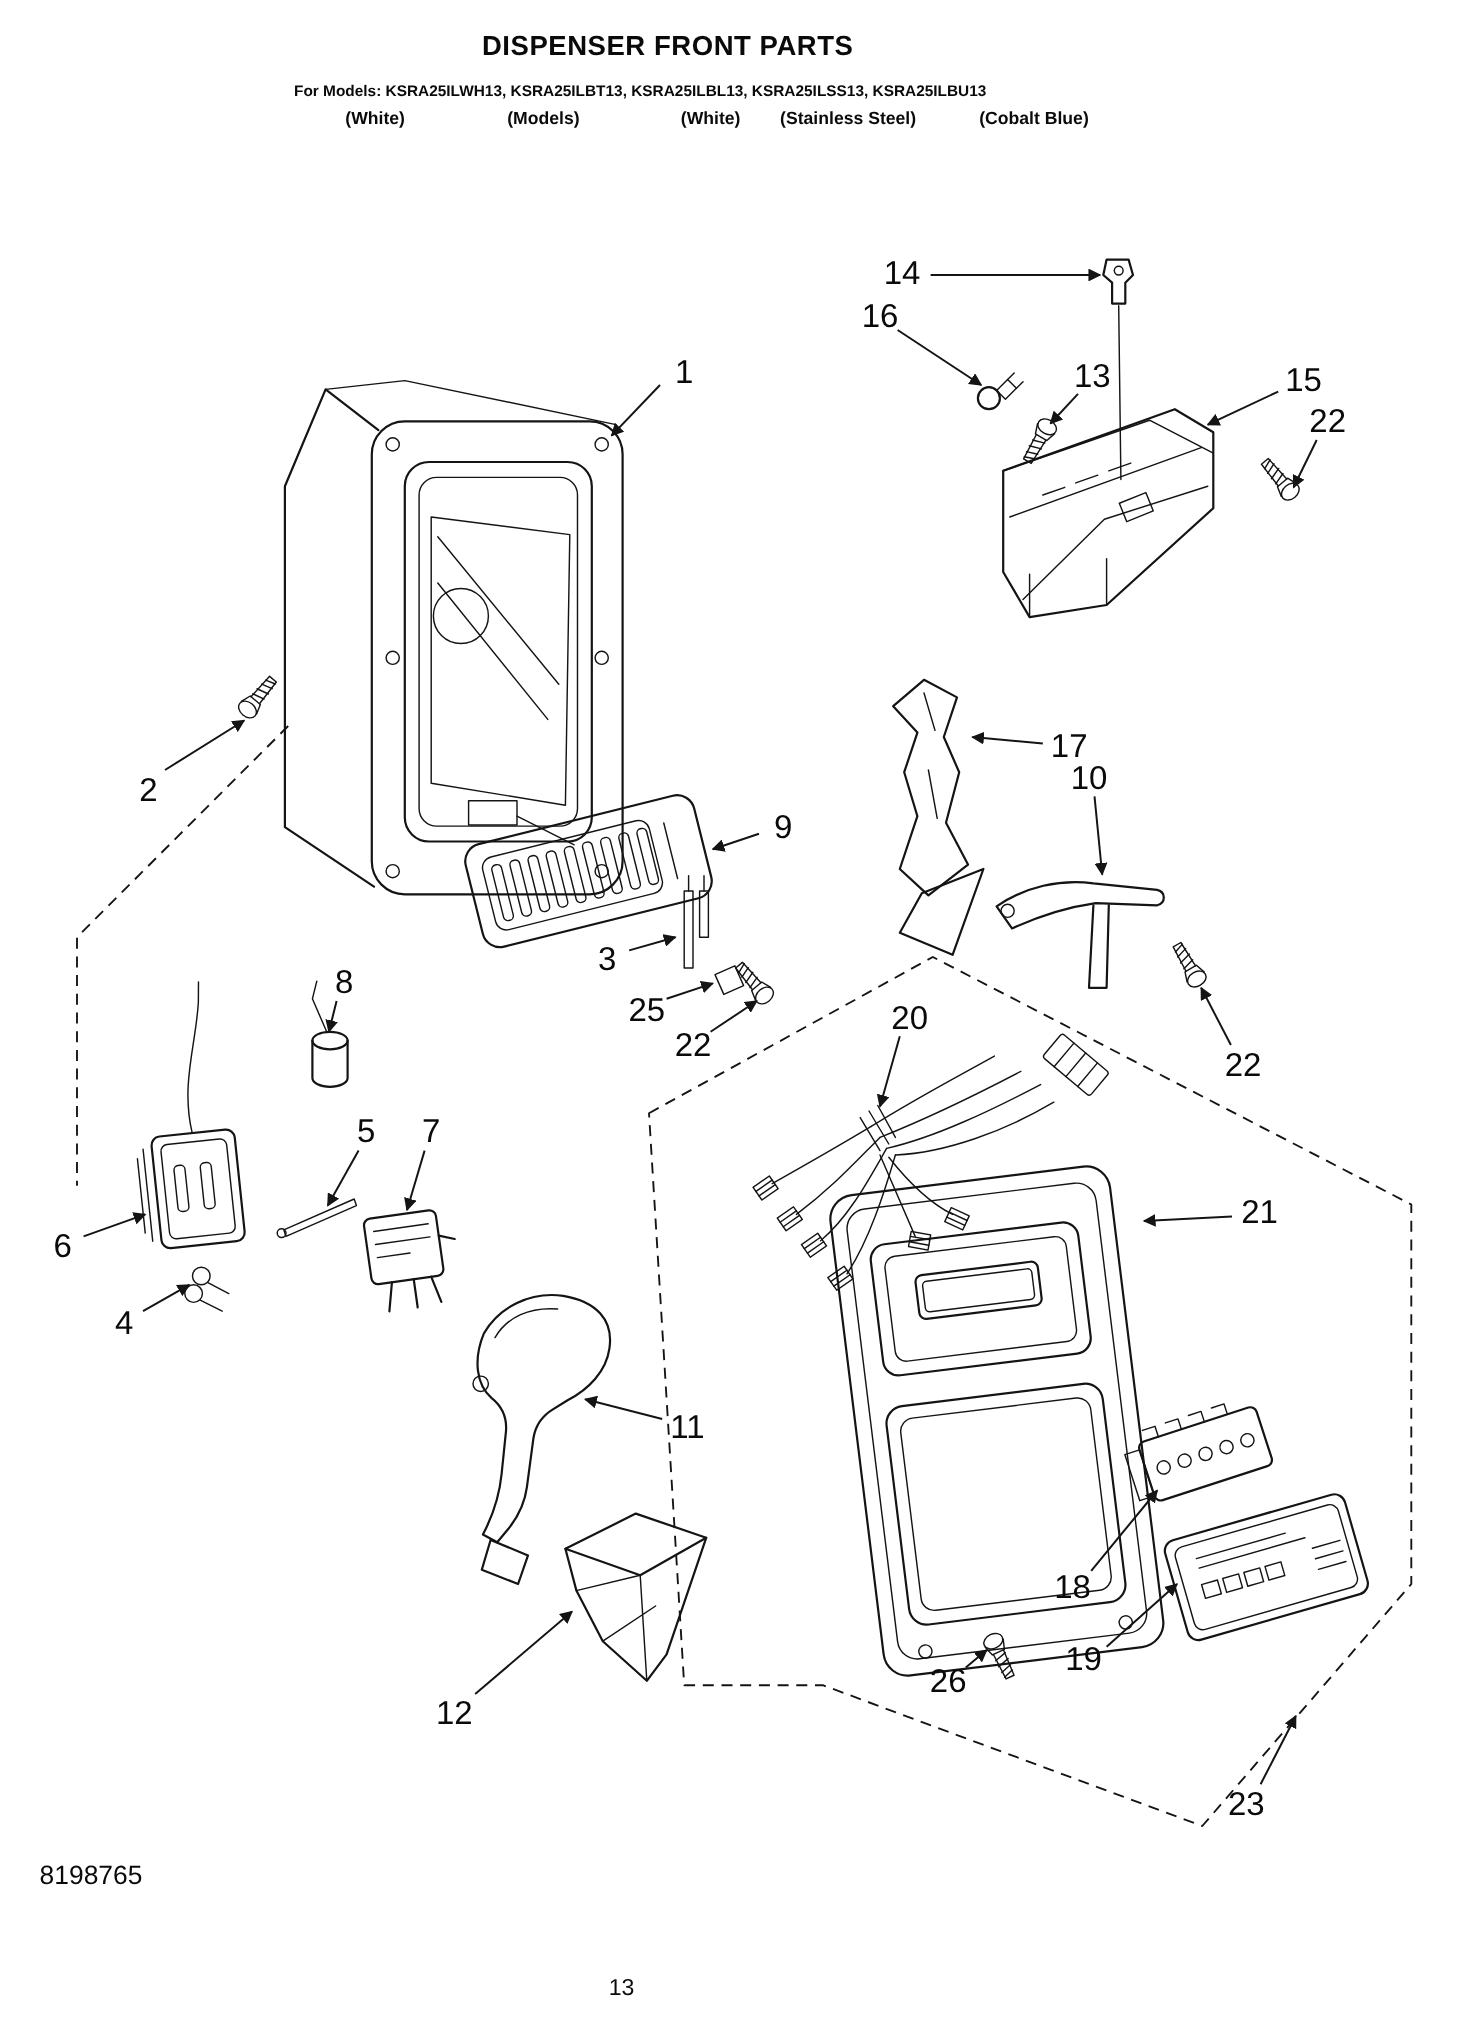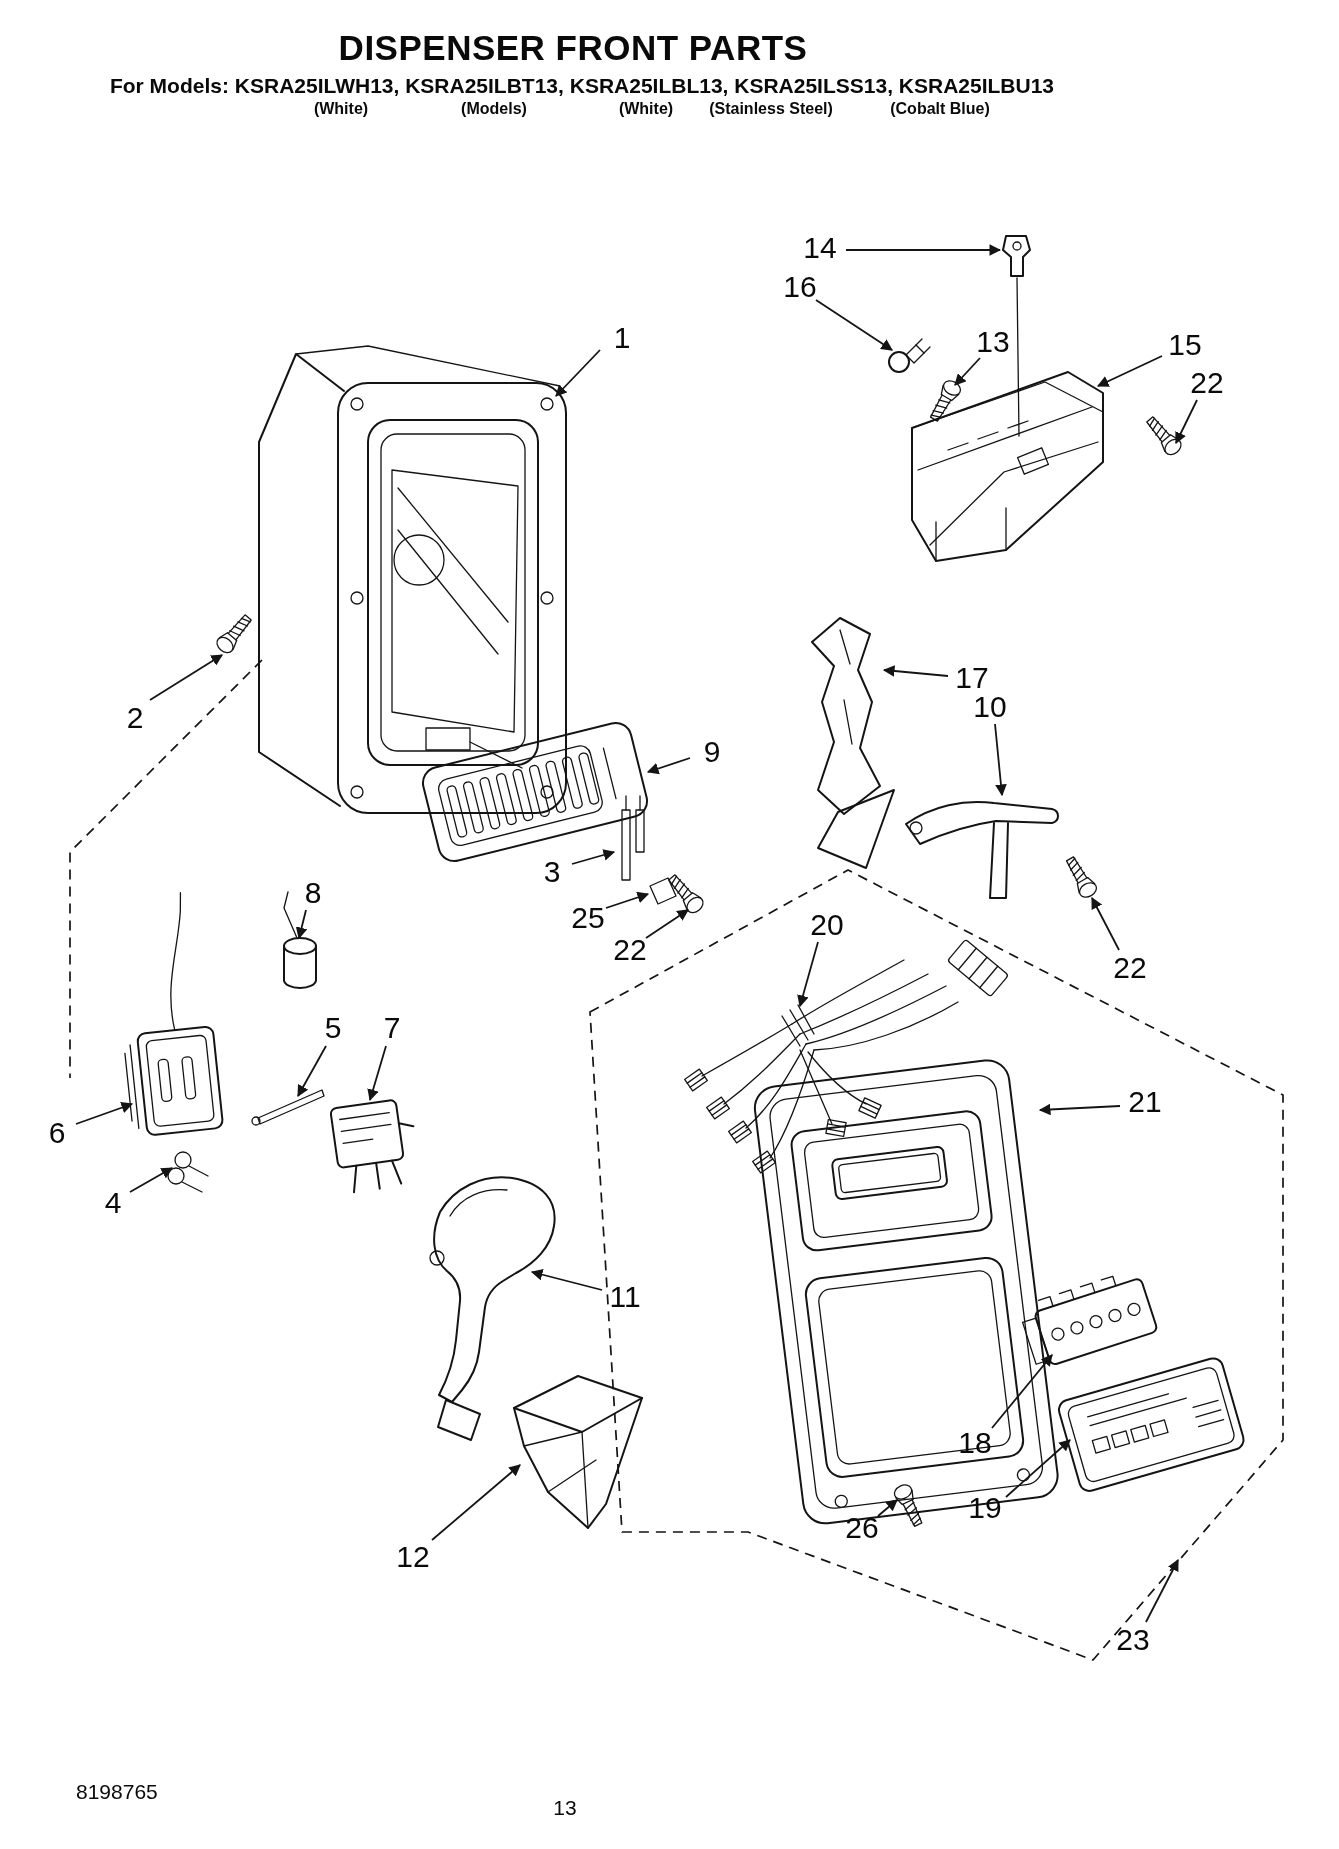--- a/index.html
+++ b/index.html
@@ -5,32 +5,32 @@
   * { margin:0; padding:0; box-sizing:border-box; }
   html,body { background:#ffffff; }
   body {
     position:relative;
     width:1339px; height:1849px;
     overflow:hidden;
     font-family:"Liberation Sans", sans-serif;
     color:#0a0a0a;
   }
   .hdr-title {
-    position:absolute; top:28px; left:573px; transform:translateX(-50%);
-    font-size:35px; font-weight:bold; letter-spacing:.5px; white-space:nowrap;
+    position:absolute; top:28px; left:607px; transform:translateX(-50%);
+    font-size:25px; font-weight:bold; letter-spacing:.5px; white-space:nowrap;
   }
   .hdr-models {
     position:absolute; top:74px; left:582px; transform:translateX(-50%);
-    font-size:21px; font-weight:bold; white-space:nowrap;
+    font-size:14px; font-weight:bold; white-space:nowrap;
   }
   .hdr-color {
     position:absolute; top:100px; transform:translateX(-50%);
     font-size:16px; font-weight:bold; white-space:nowrap;
   }
-  .footer-doc  { position:absolute; left:36px;  top:1780px; font-size:21px;margin-left:40px; }
+  .footer-doc  { position:absolute; left:36px;  top:1692px; font-size:24px; }
   .footer-page { position:absolute; left:565px; top:1796px; transform:translateX(-50%); font-size:21px; }
 
   svg.diagram { position:absolute; inset:0; }
   .ln   { fill:none; stroke:#141414; stroke-width:2; stroke-linecap:round; stroke-linejoin:round; }
   .thin { stroke-width:1.3; }
   .dash { fill:none; stroke:#141414; stroke-width:1.7; stroke-dasharray:10 7; stroke-linejoin:round; }
   .arrow{ fill:none; stroke:#141414; stroke-width:1.8; marker-end:url(#arr); }
   .callout { font-family:"Liberation Sans", sans-serif; font-size:30px; fill:#0a0a0a; }
 </style>
 </head>

